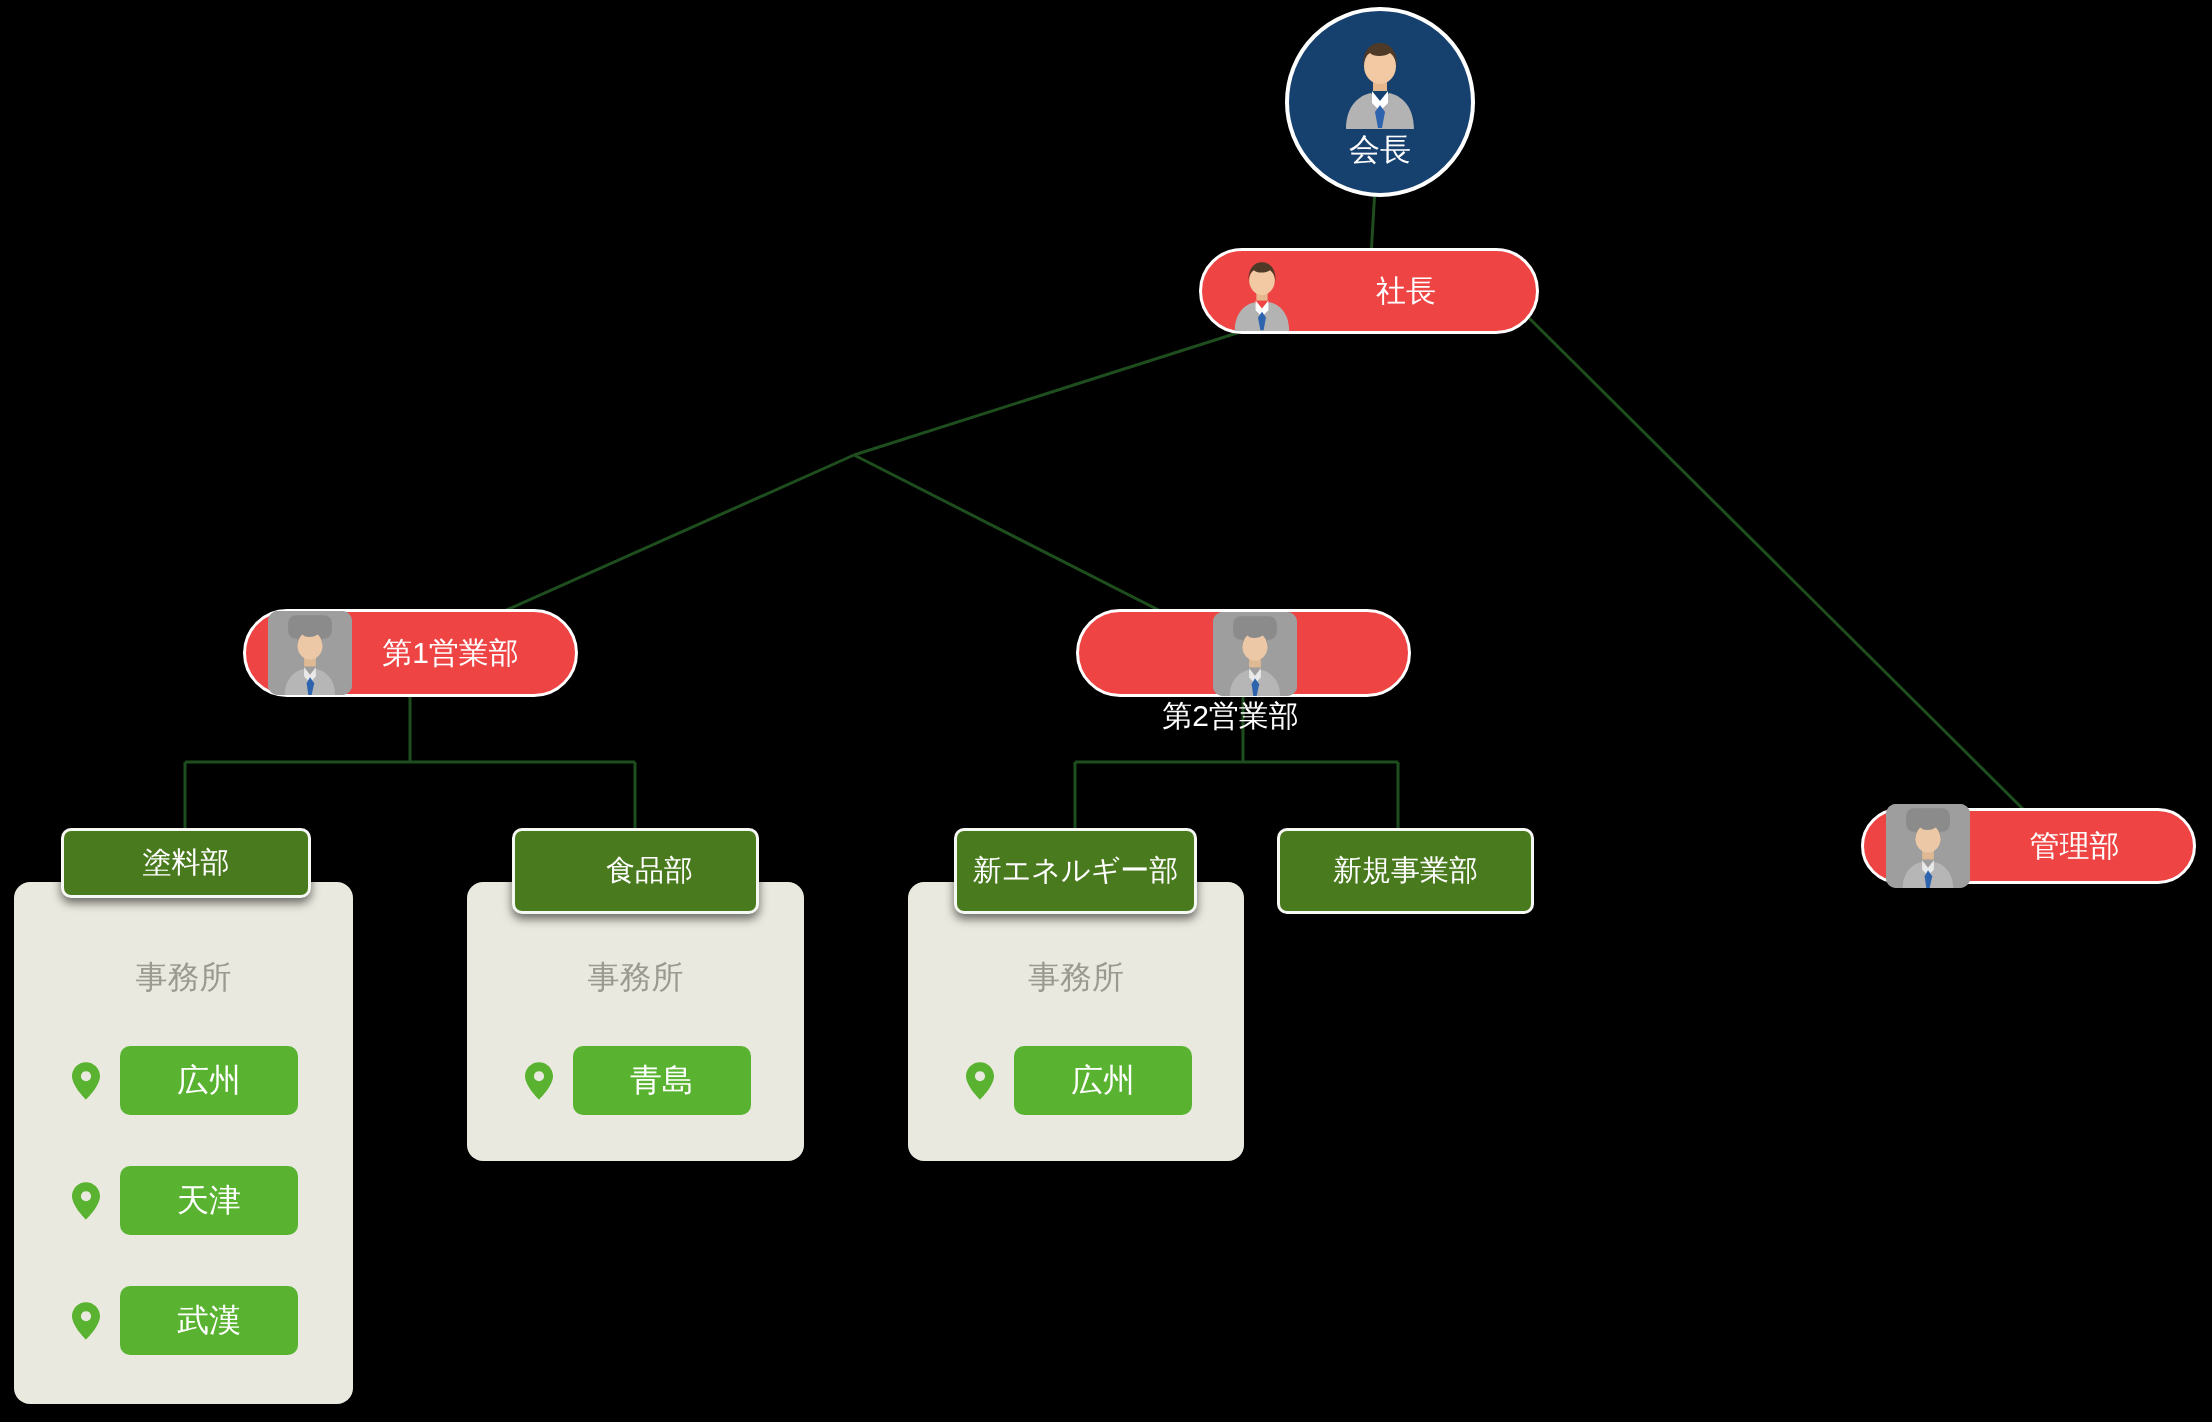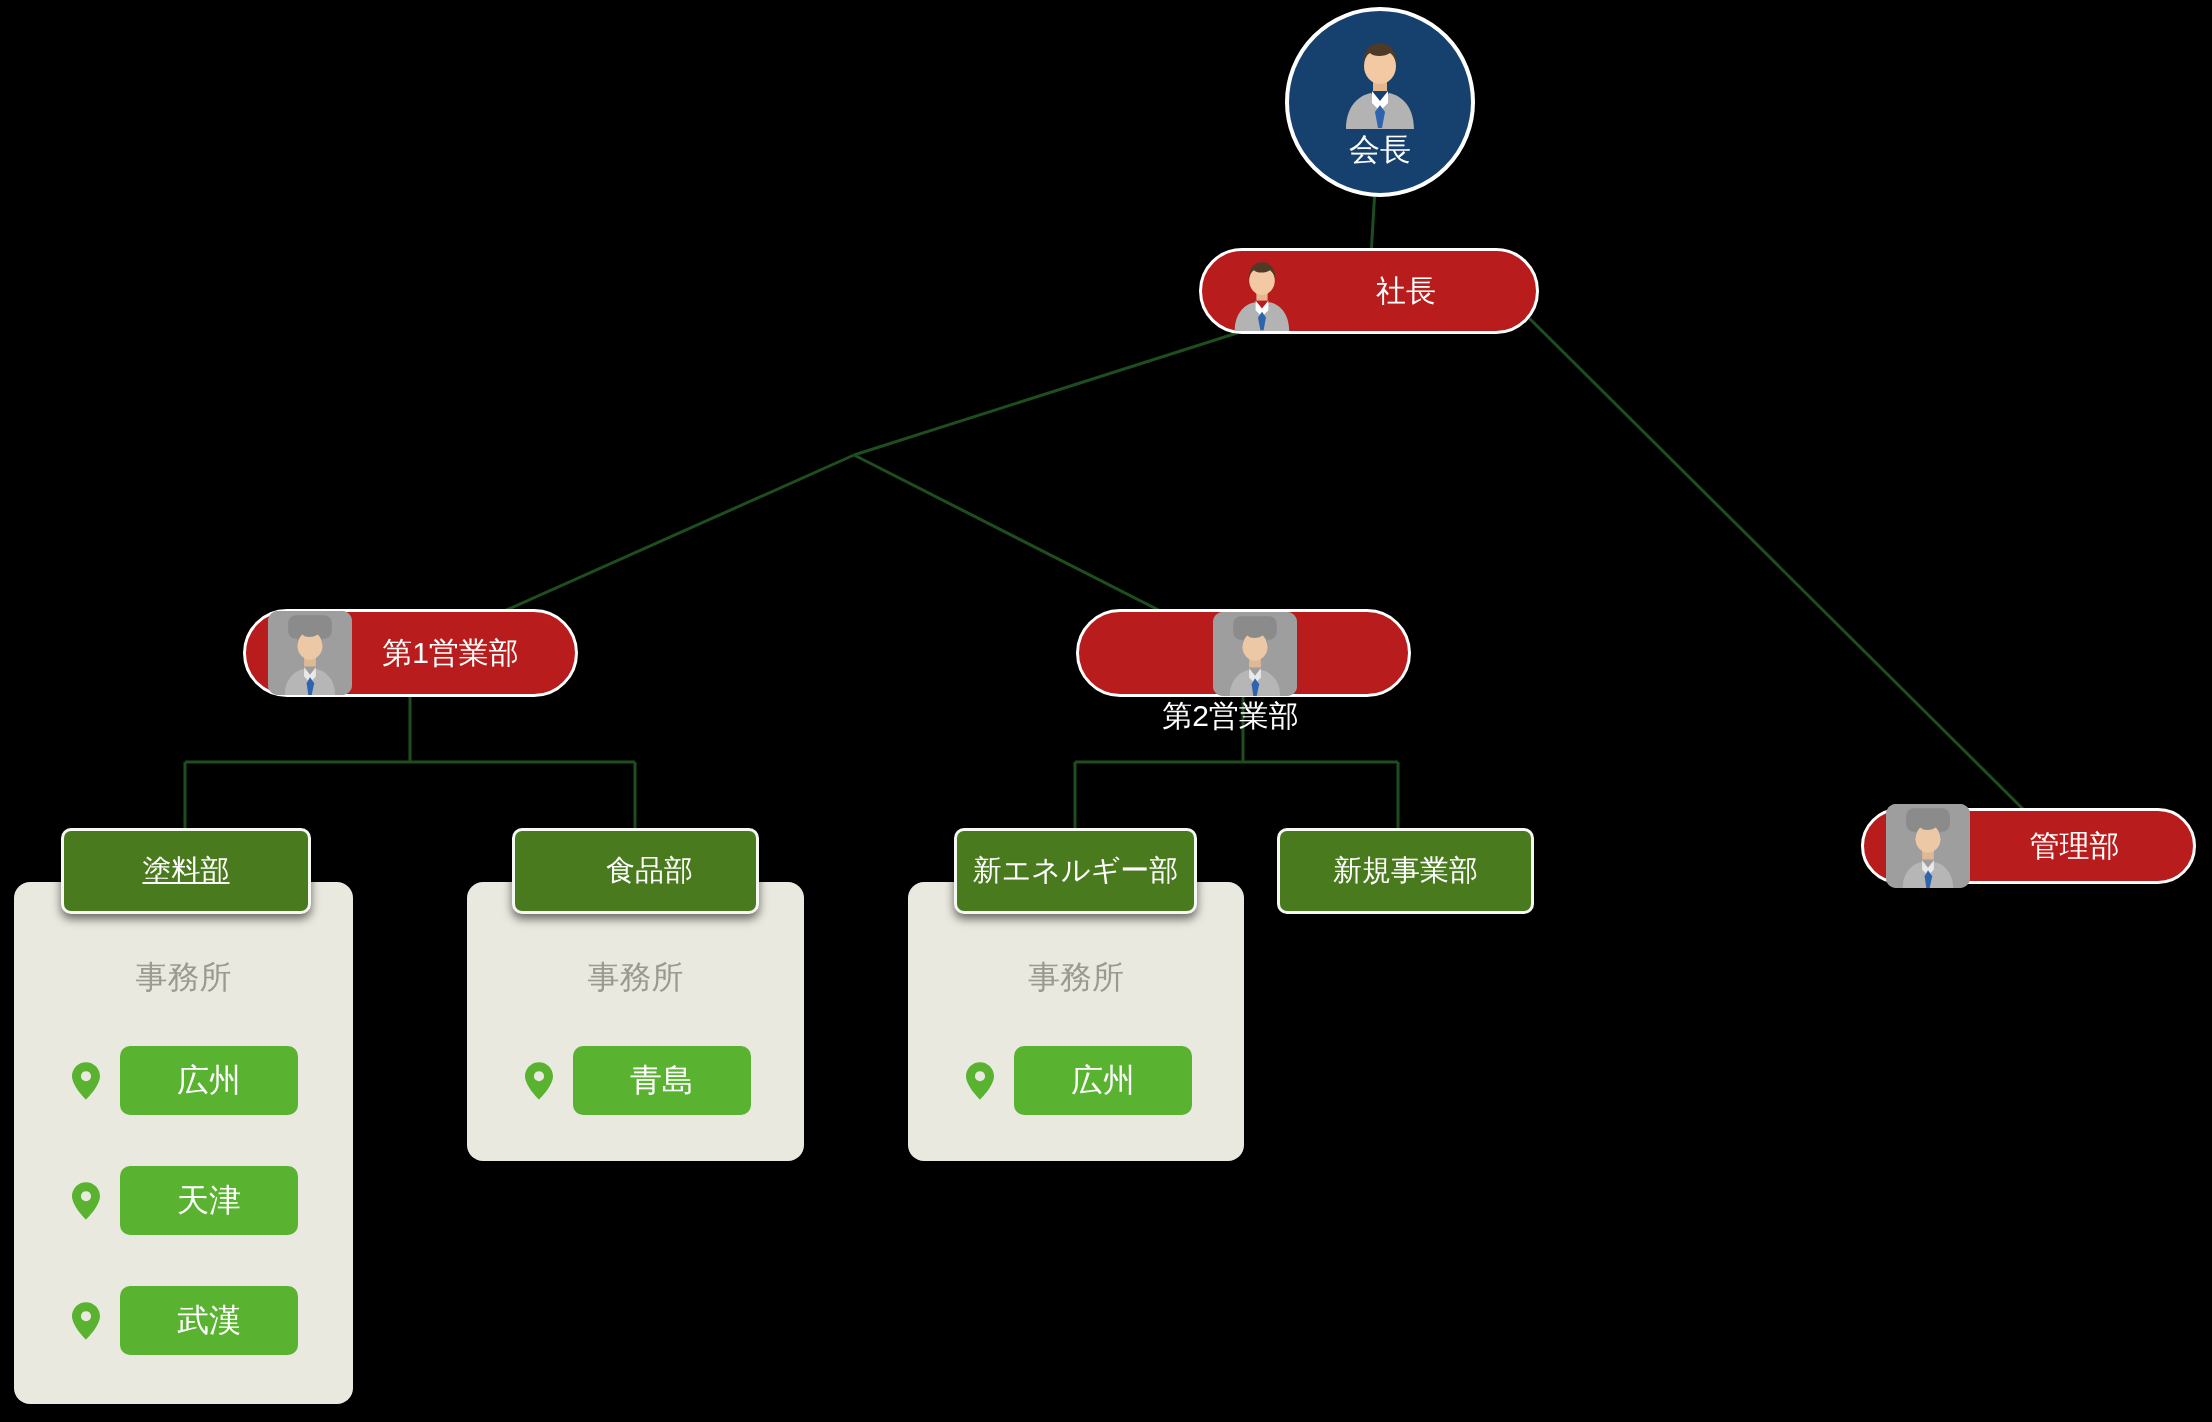--- a/index.html
+++ b/index.html
@@ -22,21 +22,21 @@
     border-radius: 50%;
     display: flex; flex-direction: column; align-items: center;
     padding-top: 18px;
   }
   .node-circle .circle-label {
     color: #fff; font-size: 31px; margin-top: 0; white-space: nowrap;
   }
 
   .node-pill {
     position: absolute; z-index: 2;
-    background: #b91c1c;
+    background: #ef4444;
     border: 3px solid #fff;
     border-radius: 46px;
     display: flex; align-items: center;
     color: #fff; font-size: 30px;
   }
   .pill-label { flex: 1; text-align: center; padding-right: 26px; white-space: nowrap; }
   .avatar-wrap { flex: none; width: 80px; height: 80px; margin-left: 20px; }
   .photo-wrap {
     flex: none; width: 84px; height: 84px; margin-left: 22px;
     background: #9e9e9e; border-radius: 10px; overflow: hidden;
@@ -211,21 +211,21 @@
 
   <div class="node-pill" style="left:1861px; top:808px; width:335px; height:76px;gap:12px;">
     <div class="photo-wrap">
       <svg viewBox="0 0 100 100">
           <use href="#person-photo"></use>
         </svg>
     </div>
     <div class="pill-label">管理部</div>
   </div>
 
-  <div class="dept-box" style="left:61px; top:828px; width:250px; height:86px;text-decoration:underline;">
+  <div class="dept-box" style="left:61px; top:828px; width:250px; height:70px;">
     <span>塗料部</span>
   </div>
 
   <div class="dept-box" style="left:512px; top:828px; width:247px; height:86px;padding-left:28px;">
     <span>食品部</span>
   </div>
 
   <div class="dept-box" style="left:954px; top:828px; width:243px; height:86px;">
     <span>新エネルギー部</span>
   </div>

